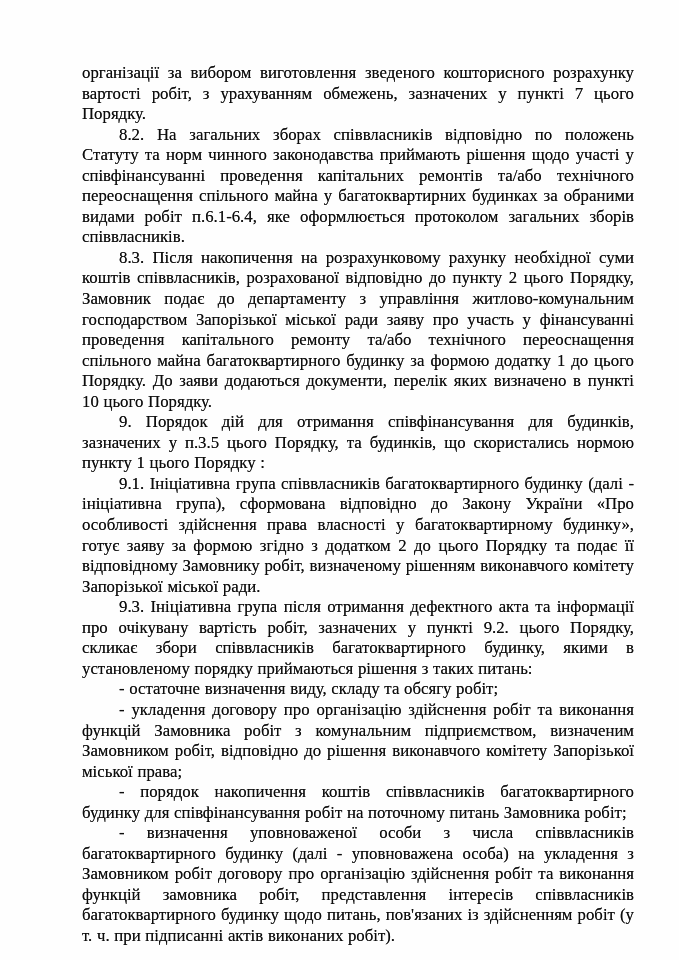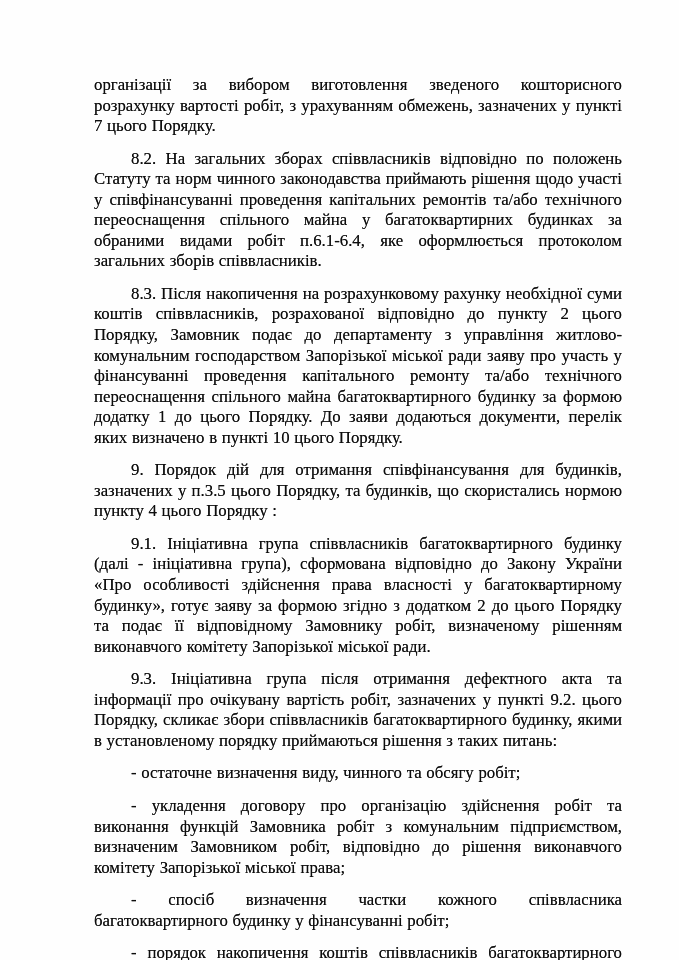--- a/index.html
+++ b/index.html
@@ -13,21 +13,21 @@
     height: 960px;
     background: #fefefe;
     overflow: hidden;
     box-sizing: border-box;
     padding: 63px 45px 0 82px;
   }
   .text-block {
     width: 552px;
   }
   .para {
-    margin: 12px;
+    margin: 0;
     font-family: "Liberation Serif", "DejaVu Serif", serif;
     font-size: 16.8px;
     line-height: 20.55px;
     color: #0d0d0d;
     text-align: justify;
     text-indent: 37px;
     text-shadow: 0 0 0.5px rgba(0,0,0,0.65);
     word-spacing: 0.5px;
   }
   .para.no-indent {
@@ -35,22 +35,21 @@
   }
 </style>
 </head>
 <body>
 
 <div class="page">
   <div class="text-block">
     <p class="para no-indent">організації за вибором виготовлення зведеного кошторисного розрахунку вартості робіт, з урахуванням обмежень, зазначених у пункті 7 цього Порядку.</p>
     <p class="para">8.2. На загальних зборах співвласників відповідно по положень Статуту та норм чинного законодавства приймають рішення щодо участі у співфінансуванні проведення капітальних ремонтів та/або технічного переоснащення спільного майна у багатоквартирних будинках за обраними видами робіт п.6.1-6.4, яке оформлюється протоколом загальних зборів співвласників.</p>
     <p class="para">8.3. Після накопичення на розрахунковому рахунку необхідної суми коштів співвласників, розрахованої відповідно до пункту 2 цього Порядку, Замовник подає до департаменту з управління житлово-комунальним господарством Запорізької міської ради заяву про участь у фінансуванні проведення капітального ремонту та/або технічного переоснащення спільного майна багатоквартирного будинку за формою додатку 1 до цього Порядку. До заяви додаються документи, перелік яких визначено в пункті 10 цього Порядку.</p>
-    <p class="para">9. Порядок дій для отримання співфінансування для будинків, зазначених у п.3.5 цього Порядку, та будинків, що скористались нормою пункту 4 цього Порядку :</p>
+    <p class="para">9. Порядок дій для отримання співфінансування для будинків, зазначених у п.3.5 цього Порядку, та будинків, що скористались нормою пункту 1 цього Порядку :</p>
     <p class="para">9.1. Ініціативна група співвласників багатоквартирного будинку (далі - ініціативна група), сформована відповідно до Закону України «Про особливості здійснення права власності у багатоквартирному будинку», готує заяву за формою згідно з додатком 2 до цього Порядку та подає її відповідному Замовнику робіт, визначеному рішенням виконавчого комітету Запорізької міської ради.</p>
     <p class="para">9.3. Ініціативна група після отримання дефектного акта та інформації про очікувану вартість робіт, зазначених у пункті 9.2. цього Порядку, скликає збори співвласників багатоквартирного будинку, якими в установленому порядку приймаються рішення з таких питань:</p>
-    <p class="para">- остаточне визначення виду, чинного та обсягу робіт;</p>
+    <p class="para">- остаточне визначення виду, складу та обсягу робіт;</p>
     <p class="para">- укладення договору про організацію здійснення робіт та виконання функцій Замовника робіт з комунальним підприємством, визначеним Замовником робіт, відповідно до рішення виконавчого комітету Запорізької міської права;</p>
-    <p class="para">- спосіб визначення частки кожного співвласника багатоквартирного будинку у фінансуванні робіт;</p>
     <p class="para">- порядок накопичення коштів співвласників багатоквартирного будинку для співфінансування робіт на поточному питань Замовника робіт;</p>
     <p class="para">- визначення уповноваженої особи з числа співвласників багатоквартирного будинку (далі - уповноважена особа) на укладення з Замовником робіт договору про організацію здійснення робіт та виконання функцій замовника робіт, представлення інтересів співвласників багатоквартирного будинку щодо питань, пов'язаних із здійсненням робіт (у т. ч. при підписанні актів виконаних робіт).</p>
   </div>
 </div>
 
 </body></html>

